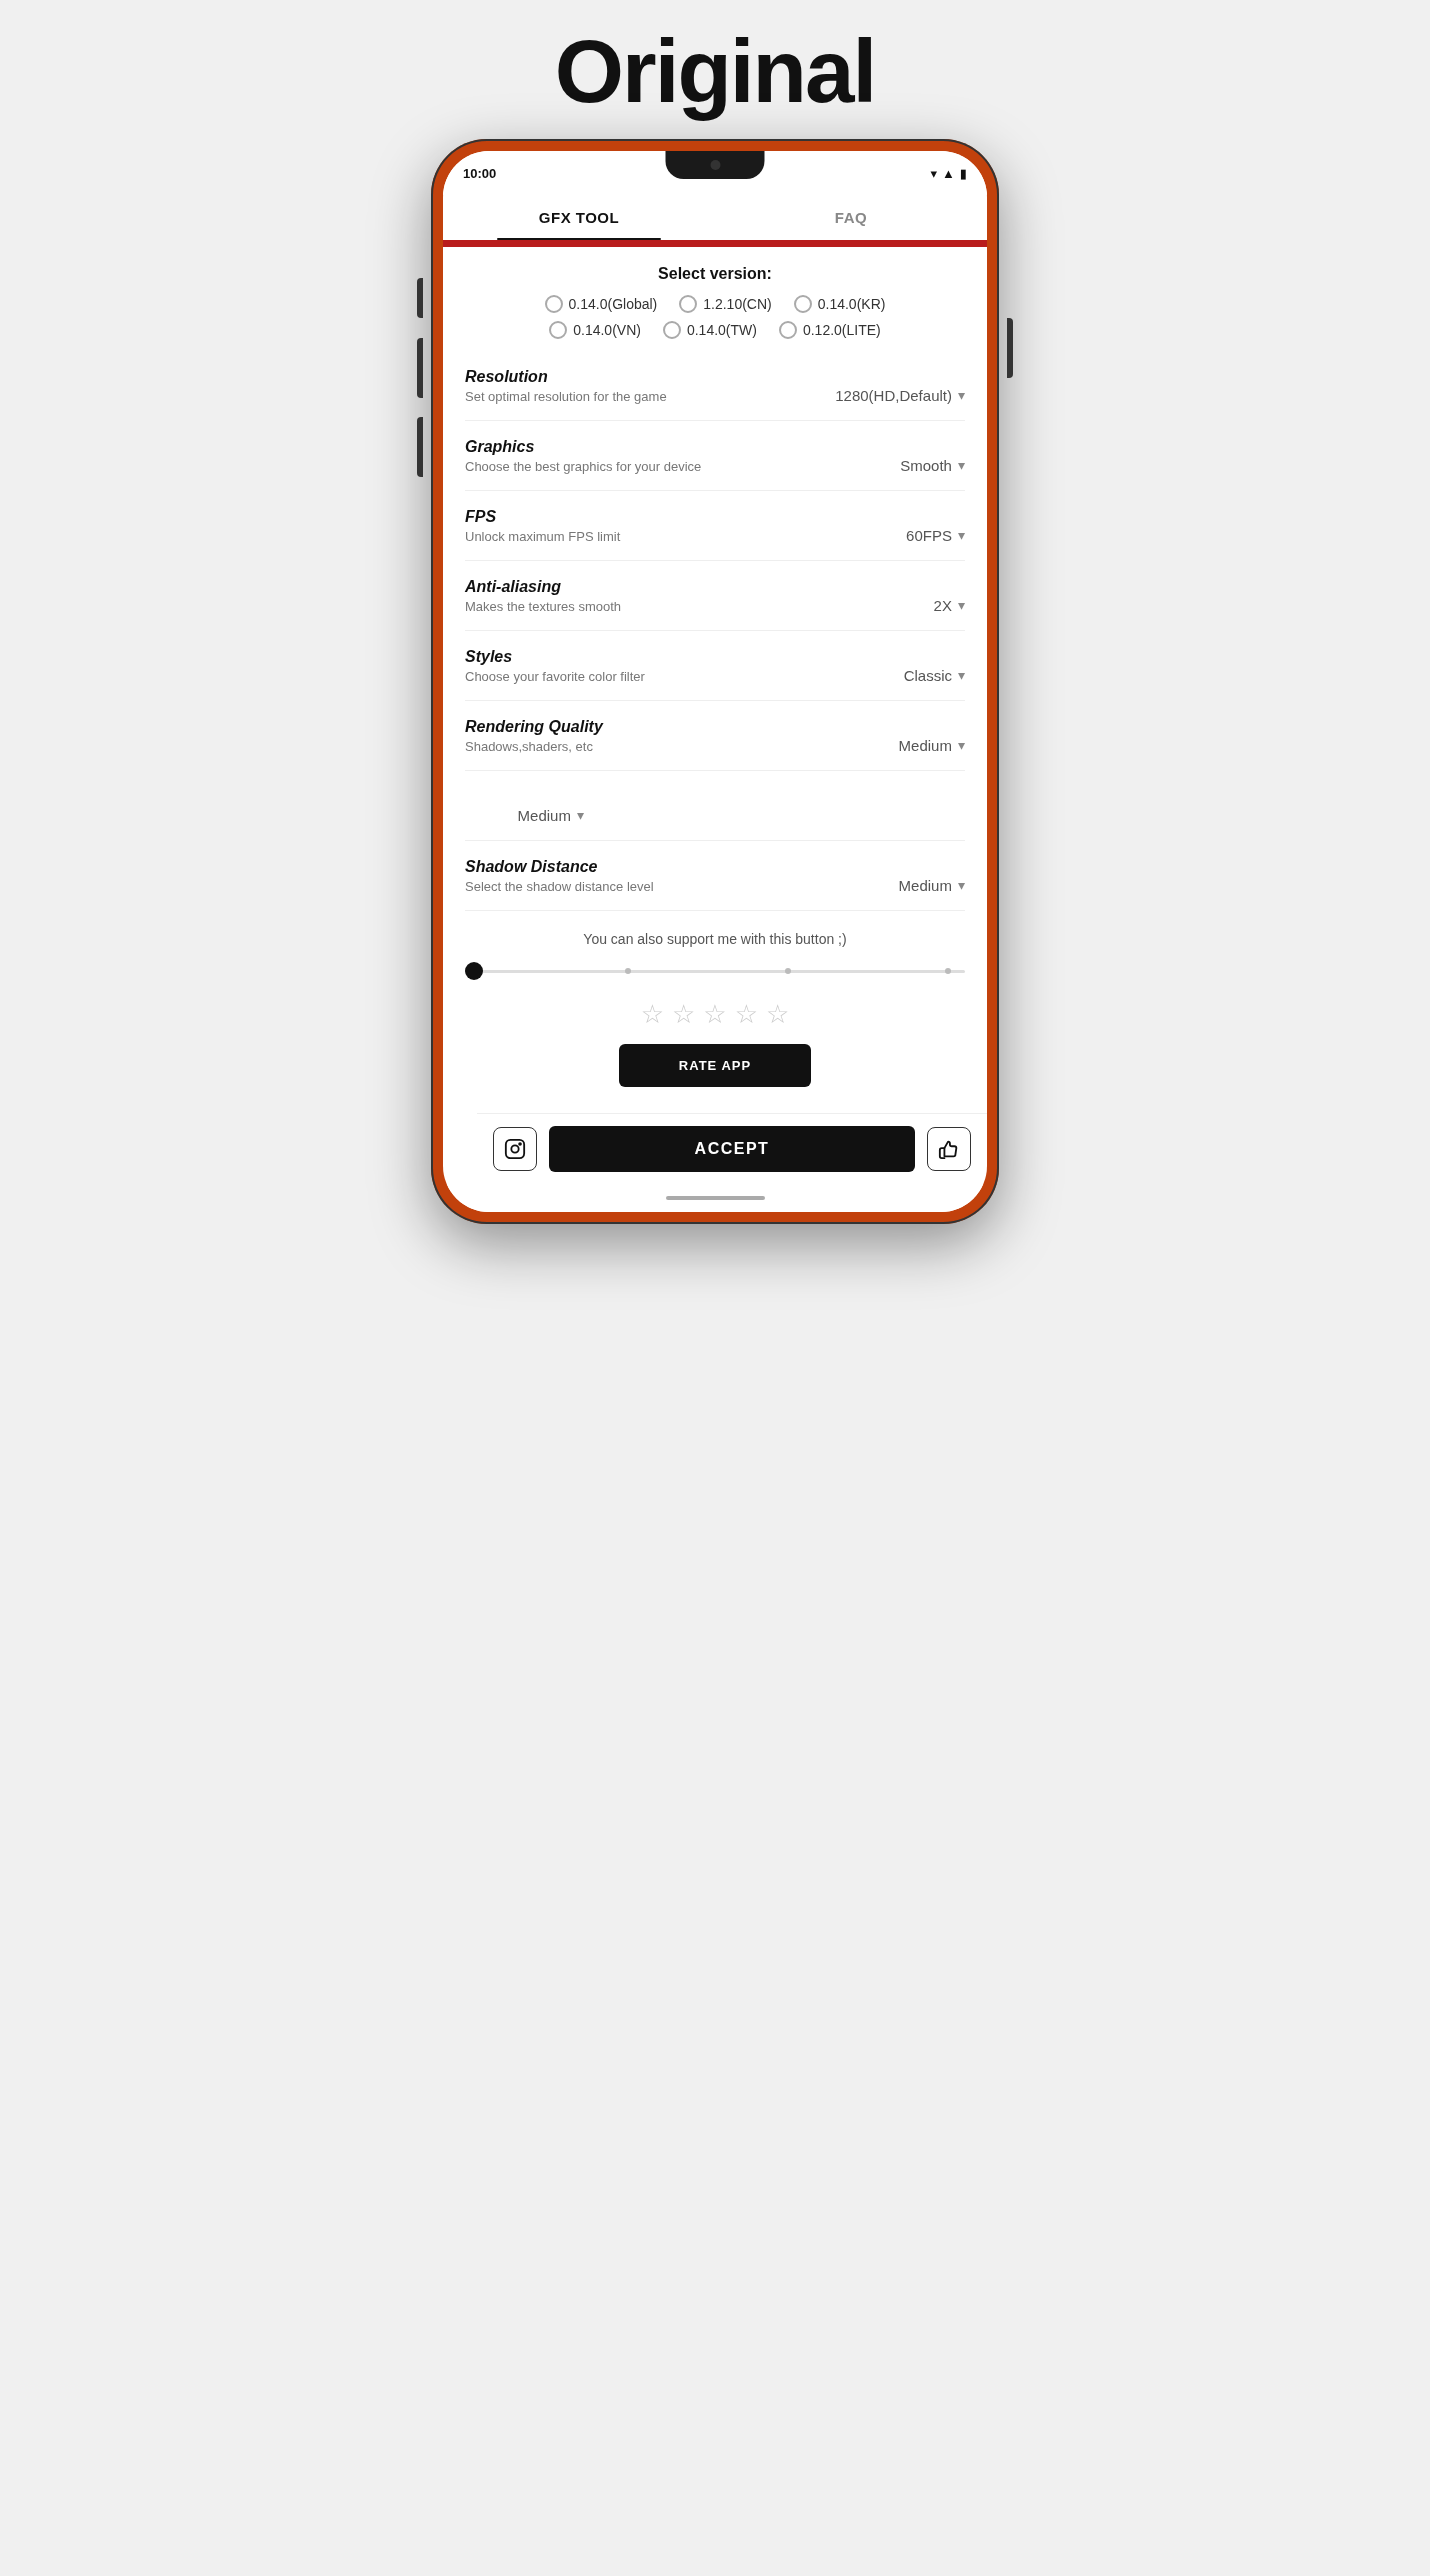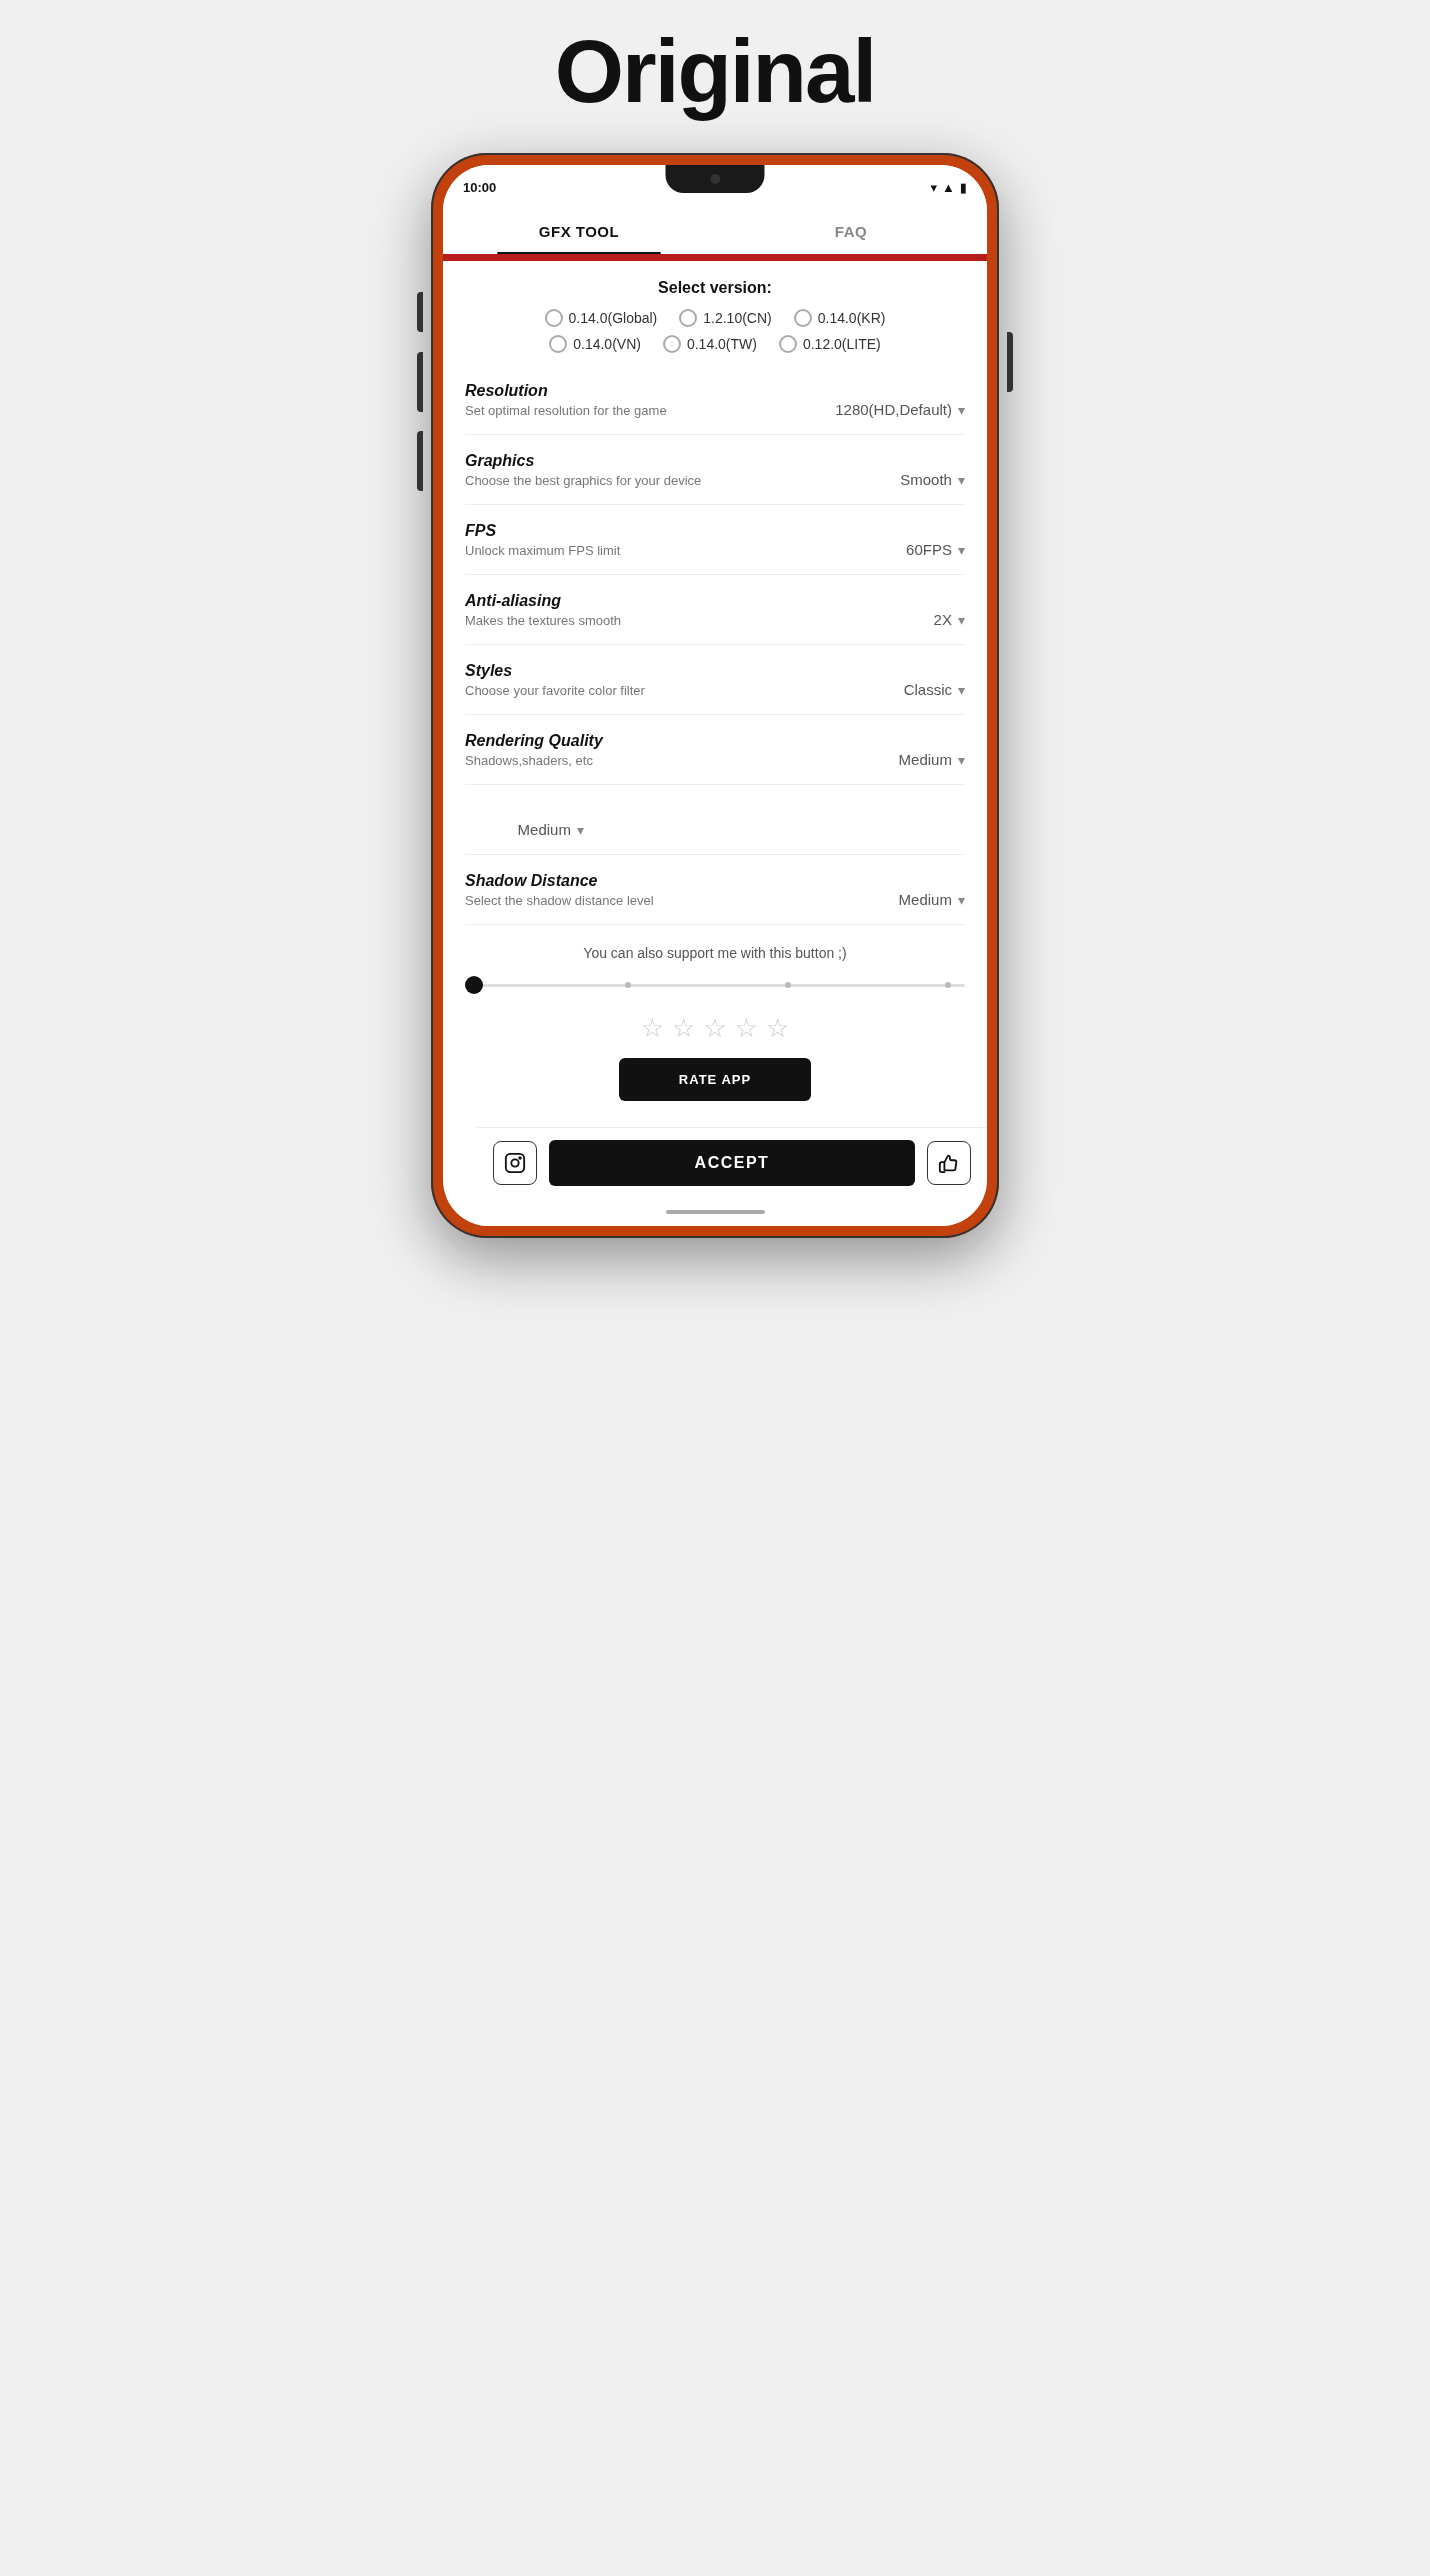--- a/index.html
+++ b/index.html
@@ -15,21 +15,21 @@
     .page-wrapper {
       width: 795px;
       display: flex;
       flex-direction: column;
       align-items: center;
     }
     .page-title {
       font-size: 89px;
       font-weight: 900;
       color: #111;
-      margin-bottom: 30px;
+      margin-bottom: 16px;
       letter-spacing: -2px;
     }
     .phone-outer {
       width: 568px;
       background: #c2410c;
       border-radius: 56px;
       padding: 12px;
       box-shadow: 0 20px 60px rgba(0,0,0,0.4), inset 0 0 0 2px #333;
       position: relative;
     }
@@ -164,21 +164,20 @@
       color: #111;
       margin-bottom: 3px;
       font-style: italic;
     }
     .setting-desc {
       font-size: 13px;
       color: #777;
     }
     .setting-control {
       display: flex;
-      align-items: center;
       gap: 6px;
       min-width: 119px;
       justify-content: flex-end;
       margin-top: 20px;
     }
     .setting-value {
       font-size: 15px;
       color: #555;
     }
     .chevron-icon {

